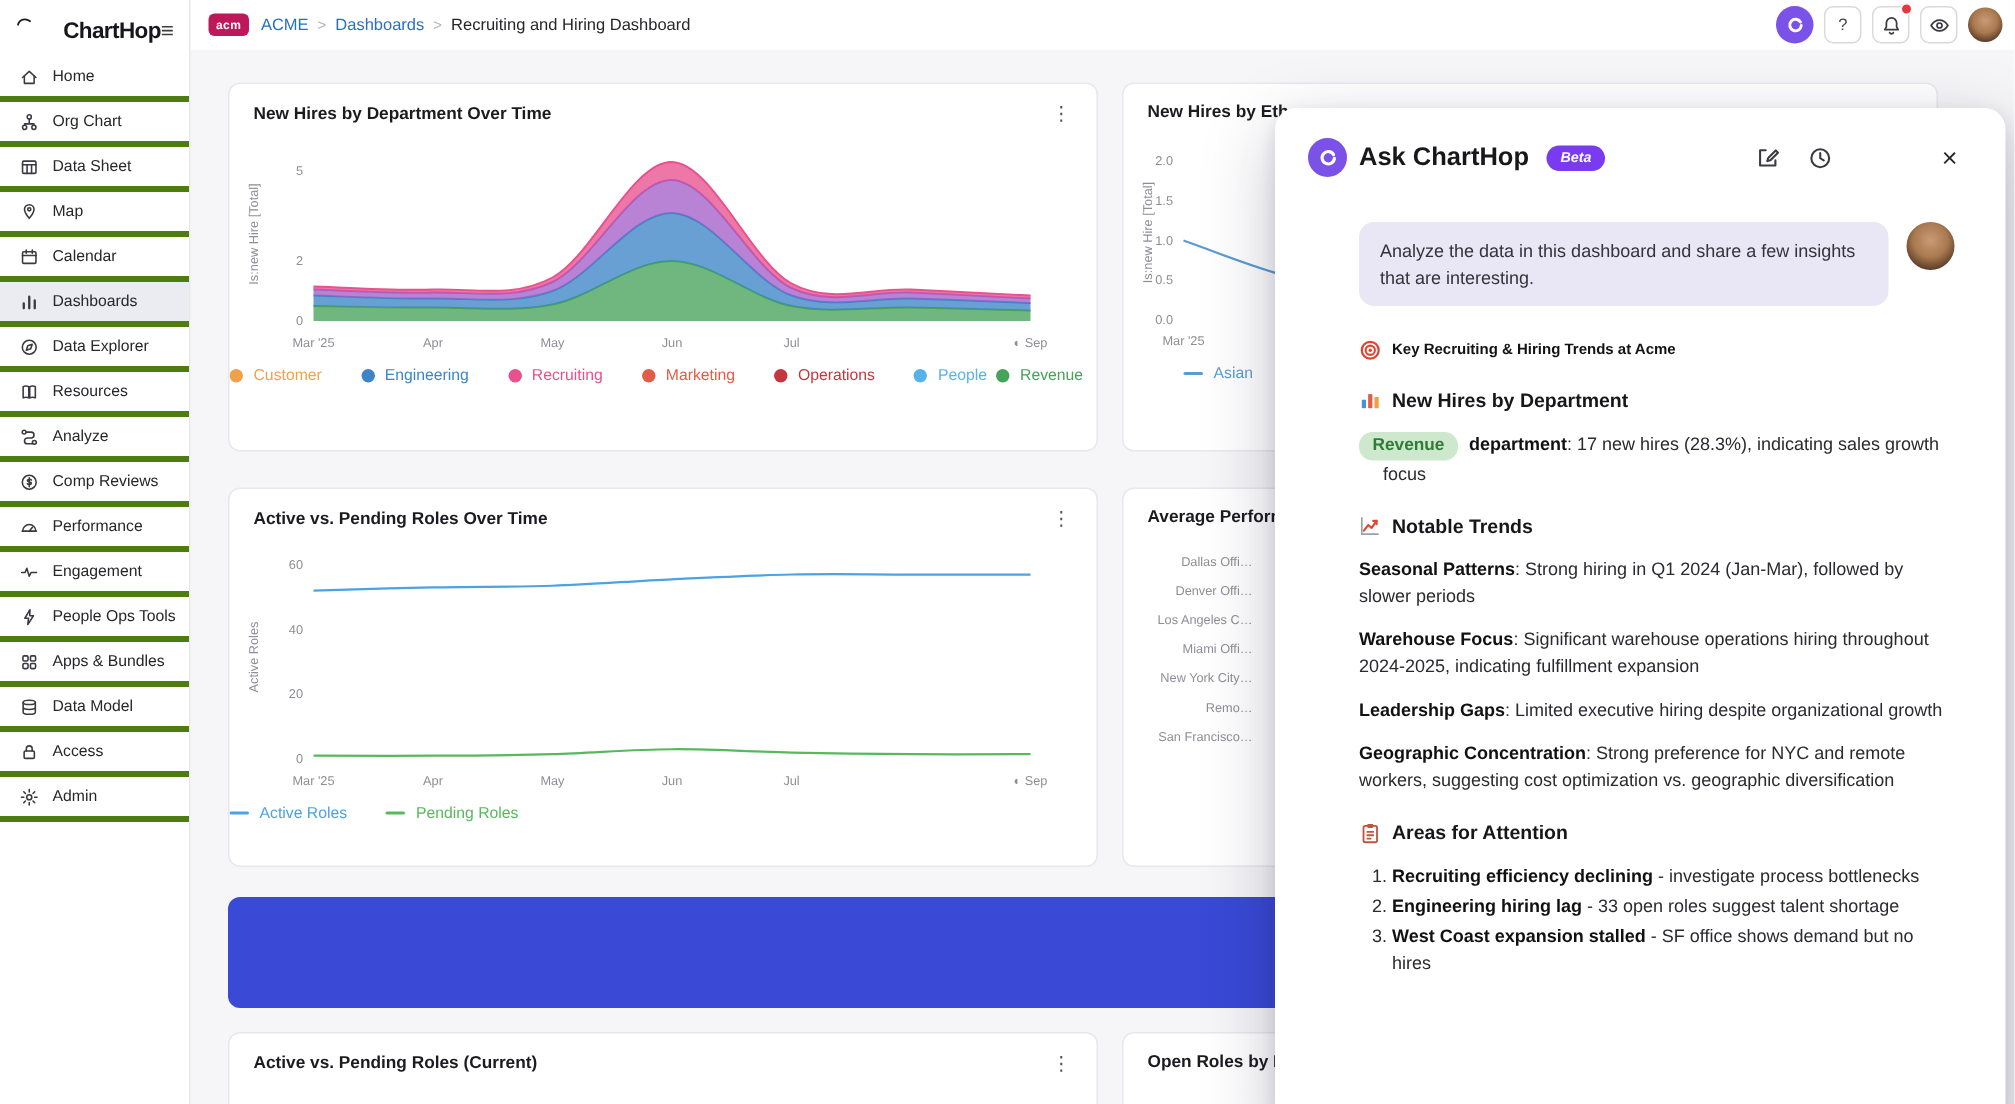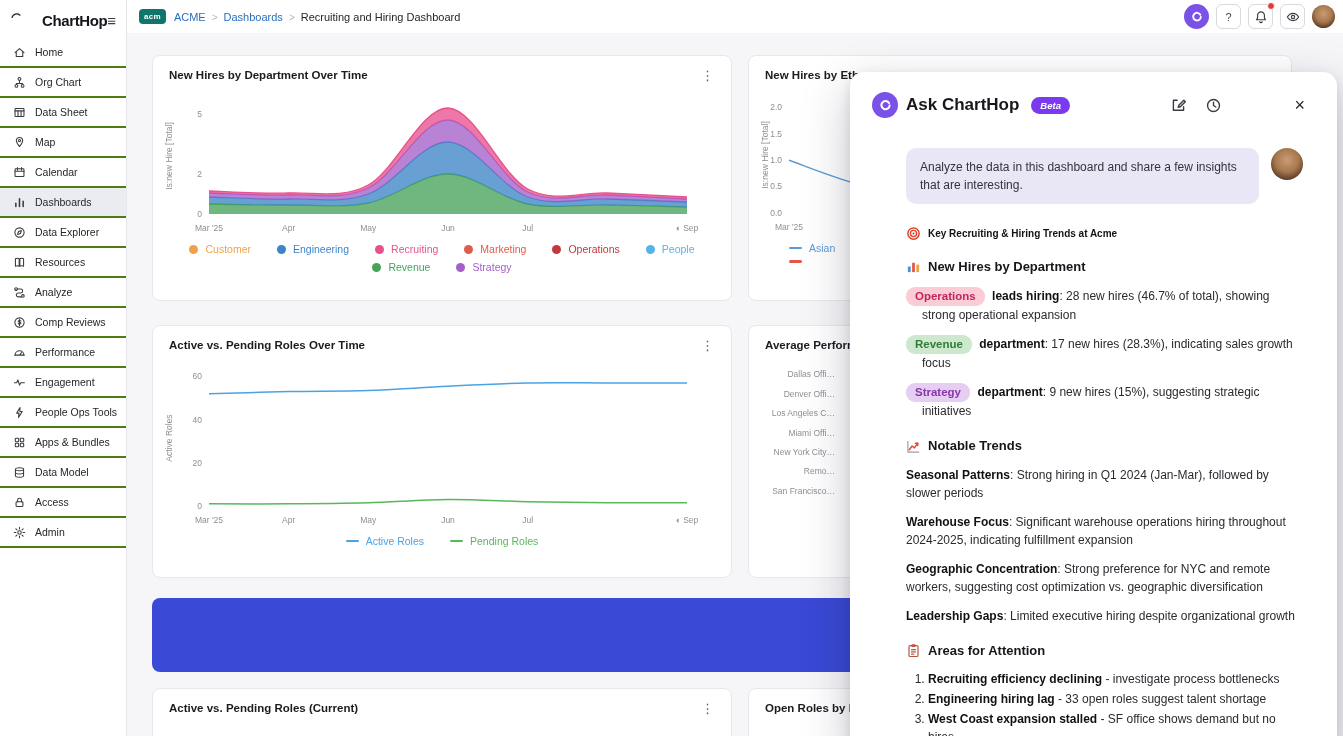--- a/index.html
+++ b/index.html
@@ -10,29 +10,29 @@
   
   .sidebar{position:absolute;left:0;top:0;bottom:0;width:127px;background:#fff;
     border-right:1px solid #e7e7ea;z-index:5;}
   .logo-row{display:flex;align-items:center;justify-content:flex-end;
     padding:12px 10px 9px 12px;position:relative;}
   .logo-mark{position:absolute;left:11px;top:5px;width:10px;height:7px;}
   .logo-text{font-weight:bold;font-size:15px;letter-spacing:-.4px;color:#16161c;}
   .collapse-btn{font-size:15px;color:#3d3d44;line-height:1;}
   .collapse-btn::before{content:"\2261";}
   .side-item{display:flex;align-items:center;gap:9px;height:30px;padding:0 8px 0 13px;
-    font-size:10.5px;font-weight:500;color:#26262b;border-bottom:2px solid #4d7c0f;cursor:pointer;}
+    font-size:10.5px;font-weight:500;color:#26262b;border-bottom:4px solid #4d7c0f;cursor:pointer;}
   .side-item.active{background:#ebecf2;}
   .side-ic{width:13px;height:13px;flex:none;}
   [data-icon] svg{width:100%;height:100%;display:block;}
 
   
   .topbar{position:absolute;left:127px;right:0;top:0;height:33px;background:#fff;
     display:flex;align-items:center;padding:0 8px 0 12px;gap:8px;z-index:4;}
-  .org-badge{background:#0f766e;color:#fff;font-size:8px;font-weight:bold;
+  .org-badge{background:#be185d;color:#fff;font-size:8px;font-weight:bold;
     padding:3px 5px;border-radius:4px;letter-spacing:.3px;}
   .crumbs{display:flex;align-items:flex-end;font-size:11px;}
   .crumb-link{color:#2a6fbb;cursor:pointer;}
   .crumb-cur{color:#26262b;}
   .crumb-sep{color:#b5b5bb;margin:0 6px;font-size:10px;}
   .top-right{margin-left:auto;display:flex;align-items:center;gap:7px;}
   .ai-circle{width:25px;height:25px;border-radius:50%;background:#7b52e8;
     display:flex;align-items:center;justify-content:center;}
   .ai-circle span{width:14px;height:14px;display:block;}
   .search{display:flex;align-items:center;gap:7px;width:308px;height:25px;
@@ -51,28 +51,28 @@
 
   
   .main{position:absolute;left:127px;top:33px;right:0;bottom:0;background:#f6f6f8;}
   .card{position:absolute;background:#fff;border:1px solid #e8e8ec;border-radius:8px;overflow:hidden;}
   #card1{left:25px;top:22px;width:580px;height:246px;}
   #card2{left:621px;top:22px;width:544px;height:246px;}
   #card3{left:25px;top:292px;width:580px;height:253px;}
   #card4{left:621px;top:292px;width:544px;height:253px;}
   #card5{left:25px;top:655px;width:580px;height:140px;}
   #card6{left:621px;top:655px;width:544px;height:140px;}
-  .card-head{display:flex;justify-content:space-between;
+  .card-head{display:flex;align-items:center;justify-content:space-between;
     padding:13px 14px 6px 16px;}
   .card-title{font-size:11.5px;font-weight:bold;color:#1b1b20;white-space:nowrap;}
   .kebab{font-size:13px;color:#55555c;line-height:1;padding:0 3px;}
   .kebab::before{content:"\22EE";}
   .chart{padding-left:10px;}
   .tick{font-size:8.5px;fill:#8e8e96;}
-  .legend{display:flex;flex-direction:column;gap:6px;margin-top:3px;}
+  .legend{display:flex;flex-direction:row;gap:6px;margin-top:3px;}
   .legend-row{display:flex;justify-content:center;gap:26px;}
   .legend-row.left{justify-content:flex-start;padding-left:40px;gap:20px;}
   .lg-item{display:flex;align-items:center;gap:7px;font-size:10.5px;cursor:pointer;}
   .lg-dot{width:9px;height:9px;border-radius:50%;flex:none;}
   .lg-dash{width:13px;height:2.5px;border-radius:2px;flex:none;}
   .banner{position:absolute;left:25px;top:565px;width:1140px;height:74px;
     background:#3a49d6;border-radius:8px;display:flex;align-items:center;justify-content:flex-end;}
   .banner-title{color:#fff;font-size:20px;font-weight:bold;}
 
   
@@ -526,39 +526,37 @@
       <span class="h-ic" data-icon="bar-chart-icon">
           <svg viewBox="0 0 16 16">
             <rect x="2" y="8" width="3" height="6" fill="#4a90d9"></rect>
             <rect x="6.5" y="4" width="3" height="10" fill="#e25c4a"></rect>
             <rect x="11" y="6" width="3" height="8" fill="#f0a13c"></rect>
           </svg>
         </span>
       <span>New Hires by Department</span>
     </div>
     <div>
-        <p class="pill-row"><span class="pill" style="background:#f9ccd6;color:#c2255e">Operations</span> <strong>leads hiring</strong>: 28 new hires (46.7% of total), showing strong operational expansion</p>
         <p class="pill-row"><span class="pill" style="background:#cde8cd;color:#2f7d36">Revenue</span> <strong>department</strong>: 17 new hires (28.3%), indicating sales growth focus</p>
-        <p class="pill-row"><span class="pill" style="background:#e6cdf2;color:#8736ad">Strategy</span> <strong>department</strong>: 9 new hires (15%), suggesting strategic initiatives</p>
       </div>
     <div class="sec-h">
       <span class="h-ic" data-icon="chart-up-icon">
           <svg viewBox="0 0 16 16" fill="none">
             <path d="M2 2v12h12" stroke="#9aa0a8" stroke-width="1.2"></path>
             <path d="M3.5 11.5 6.5 7.5l2.5 2 3.5-5" stroke="#e0452f" stroke-width="1.5" stroke-linecap="round" stroke-linejoin="round"></path>
             <path d="M12.5 4.5h-2.4M12.5 4.5v2.4" stroke="#e0452f" stroke-width="1.5" stroke-linecap="round"></path>
           </svg>
         </span>
       <span>Notable Trends</span>
     </div>
     <div>
         <p class="trend"><strong>Seasonal Patterns</strong>: Strong hiring in Q1 2024 (Jan-Mar), followed by slower periods</p>
         <p class="trend"><strong>Warehouse Focus</strong>: Significant warehouse operations hiring throughout 2024-2025, indicating fulfillment expansion</p>
+        <p class="trend"><strong>Leadership Gaps</strong>: Limited executive hiring despite organizational growth</p>
         <p class="trend"><strong>Geographic Concentration</strong>: Strong preference for NYC and remote workers, suggesting cost optimization vs. geographic diversification</p>
-        <p class="trend"><strong>Leadership Gaps</strong>: Limited executive hiring despite organizational growth</p>
       </div>
     <div class="sec-h">
       <span class="h-ic" data-icon="clipboard-icon">
           <svg viewBox="0 0 16 16" fill="none" stroke="#bf5540" stroke-width="1.3">
             <rect x="3.2" y="2.8" width="9.6" height="11.6" rx="1.2"></rect>
             <rect x="5.8" y="1.4" width="4.4" height="2.8" rx="0.8" fill="#bf5540" stroke="none"></rect>
             <path d="M5.4 7h5.2M5.4 9.4h5.2M5.4 11.8h3.4"></path>
           </svg>
         </span>
       <span>Areas for Attention</span>

